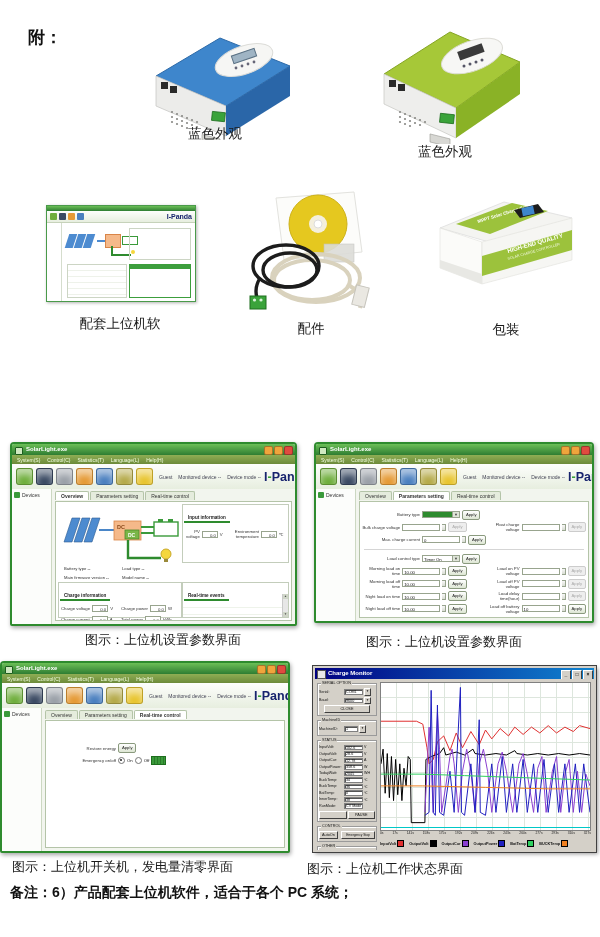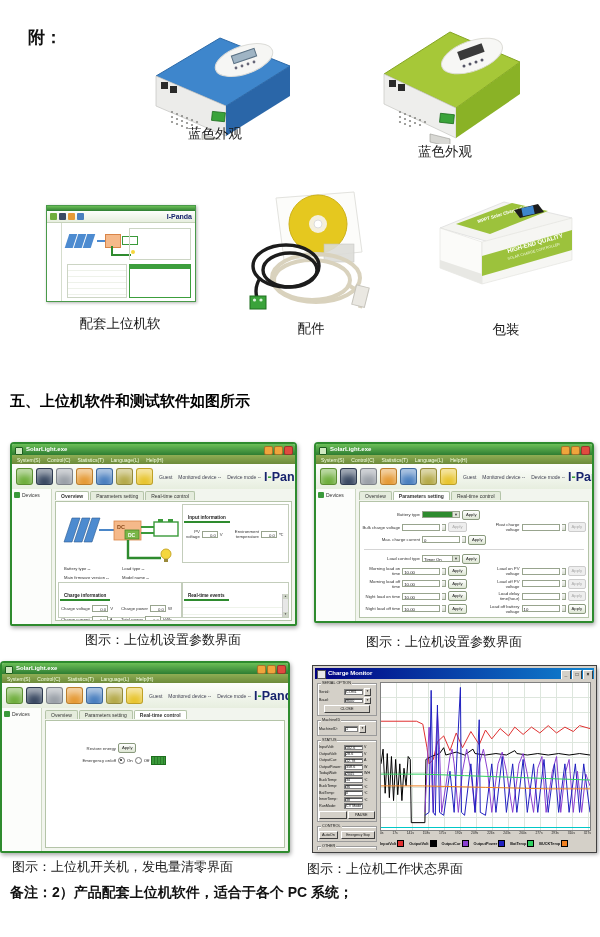--- a/index.html
+++ b/index.html
@@ -243,21 +243,20 @@
     <rect x="100" y="17" width="12" height="8" fill="#3e86cc" transform="rotate(-12 106 21)"></rect>
     <polygon points="18,38 60,52 60,94 18,78" fill="#fbfbf9" stroke="#e0e0dc" stroke-width="0.6"></polygon>
     <polygon points="60,52 150,28 150,70 60,94" fill="#f6f6f3" stroke="#e0e0dc" stroke-width="0.6"></polygon>
     <polygon points="60,66 150,40 150,60 60,86" fill="#9cc23c"></polygon>
     <text x="86" y="63" font-size="6" fill="#fff" font-weight="bold" transform="rotate(-16 86 63)">HIGH-END QUALITY</text>
     <text x="86" y="70" font-size="3.6" fill="#eef6da" transform="rotate(-16 86 70)">SOLAR CHARGE CONTROLLER</text>
     <polygon points="18,70 60,84 60,94 18,78" fill="#e8e8e4"></polygon>
   </svg>
   <div class="abs caption" style="left:476px;top:321px;width:60px;">包装</div>
 
-  <div class="abs heading" style="left:10px;top:392px;">五、上位机软件和测试软件如图所示</div>
 
   <div class="sl-window" style="left:10px;top:442px;width:283px;height:180px;">
     <div class="sl-title">
       <i class="sl-appicon"></i>
       <span>SolarLight.exe</span>
       <span class="sl-ctl">
           <i class="mn"></i>
           <i class="mx"></i>
           <i class="cl"></i>
         </span>
@@ -754,14 +753,14 @@
             <span class="li">
               <span>BUCKTemp</span>
               <i class="sw" style="background: rgb(240, 128, 32);"></i>
             </span>
           </div>
       </div>
     </div>
   </div>
   <div class="abs caption" style="left:307px;top:860px;font-size:13px;">图示：上位机工作状态界面</div>
 
-  <div class="abs" style="left:10px;top:884px;font-size:14px;font-weight:bold;">备注：2）产品配套上位机软件，适合于各个 PC 系统；</div>
+  <div class="abs" style="left:10px;top:884px;font-size:14px;font-weight:bold;">备注：6）产品配套上位机软件，适合于各个 PC 系统；</div>
 </div>
 
 </body></html>

